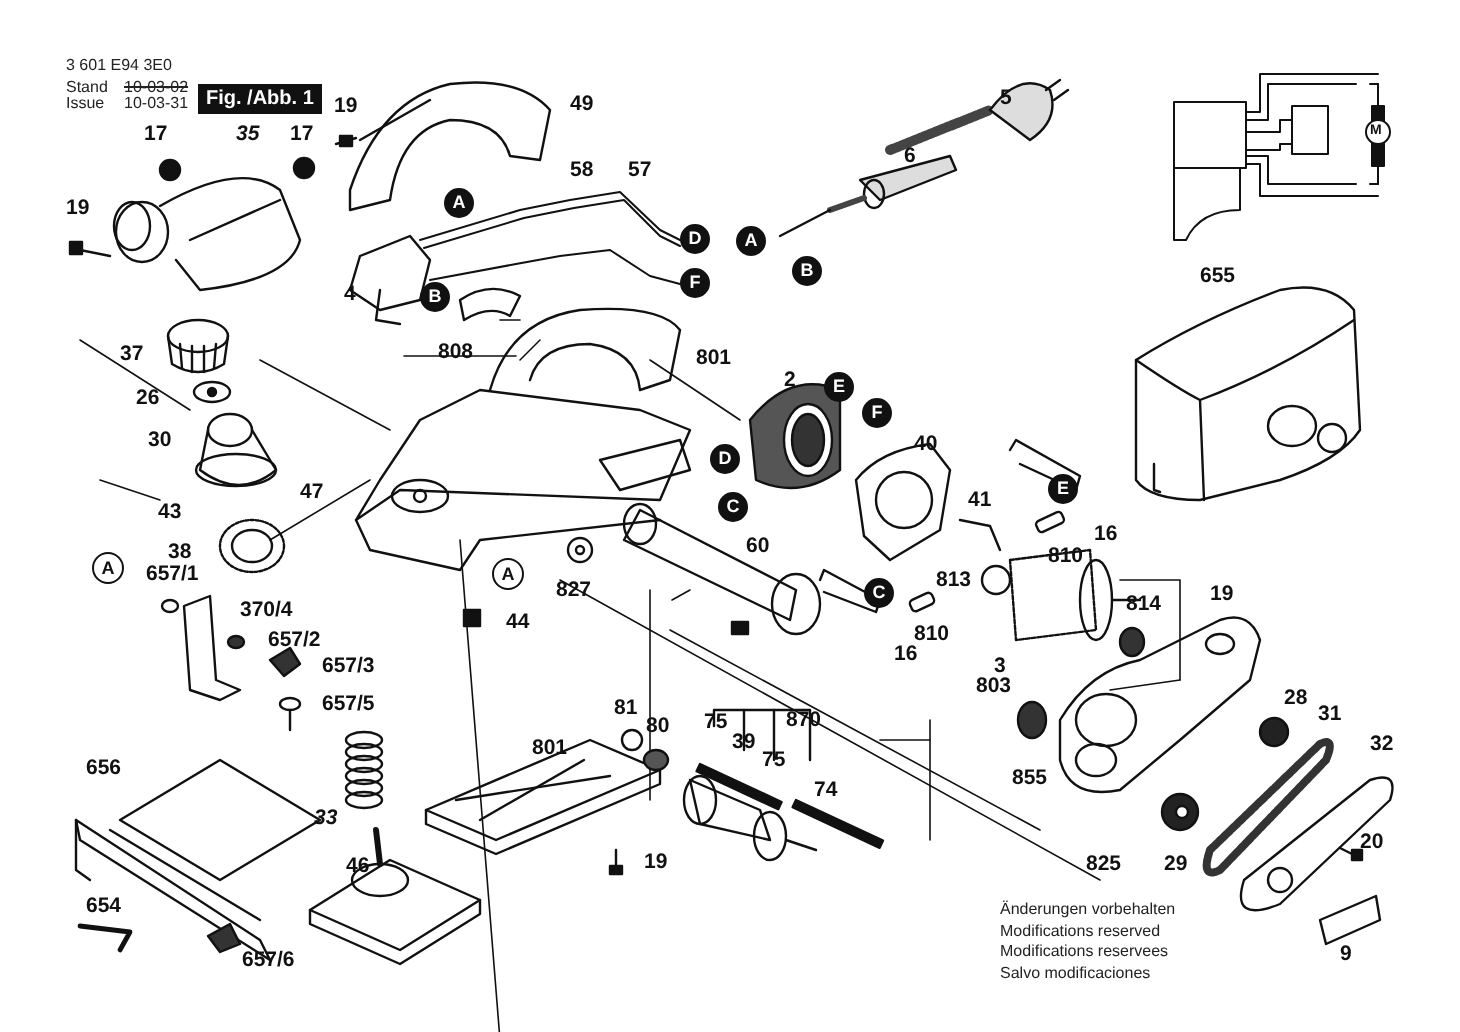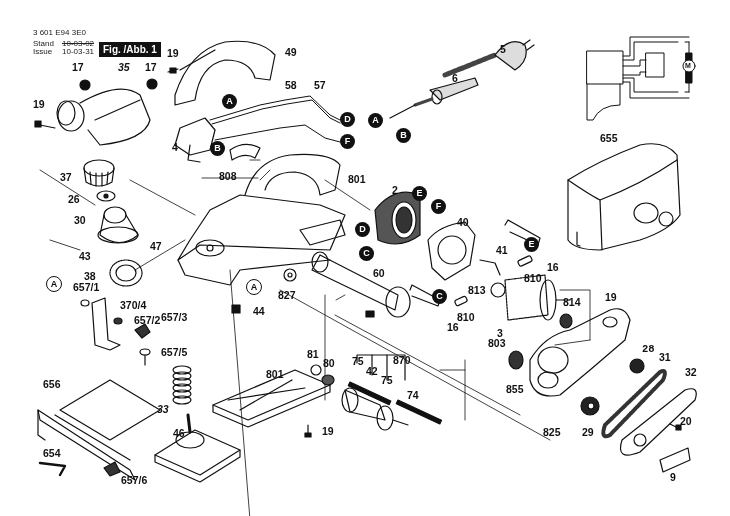--- a/index.html
+++ b/index.html
@@ -307,20 +307,26 @@
     </g>
   </svg>
 
   <div class="hdr" style="left:33px;top:29px;">3 601 E94 3E0</div>
   <div class="hdr" style="left:33px;top:40px;">Stand</div>
   <div class="hdr" style="left:33px;top:48px;">Issue</div>
   <div class="hdr strike" style="left:62px;top:40px;">10-03-02</div>
   <div class="hdr" style="left:62px;top:48px;">10-03-31</div>
   <div class="fig">Fig. /Abb. 1</div>
 
+  <div class="note">
+    <div>Änderungen vorbehalten</div>
+    <div>Modifications reserved</div>
+    <div>Modifications reservees</div>
+    <div>Salvo modificaciones</div>
+  </div>
 
   <div style="position:absolute;left:685px;top:62px;font-size:7px;font-weight:bold;">M</div>
 
   <div class="circ" style="left:222px;top:94px;">A</div>
   <div class="circ" style="left:210px;top:141px;">B</div>
   <div class="circ" style="left:340px;top:112px;">D</div>
   <div class="circ" style="left:340px;top:134px;">F</div>
   <div class="circ" style="left:368px;top:113px;">A</div>
   <div class="circ" style="left:396px;top:128px;">B</div>
   <div class="circ" style="left:412px;top:186px;">E</div>
@@ -346,54 +352,54 @@
   <div class="lbl" style="left:219px;top:171px;">808</div>
   <div class="lbl" style="left:348px;top:174px;">801</div>
   <div class="lbl" style="left:60px;top:172px;">37</div>
   <div class="lbl" style="left:68px;top:194px;">26</div>
   <div class="lbl" style="left:74px;top:215px;">30</div>
   <div class="lbl" style="left:150px;top:241px;">47</div>
   <div class="lbl" style="left:79px;top:251px;">43</div>
   <div class="lbl" style="left:84px;top:271px;">38</div>
   <div class="lbl" style="left:392px;top:185px;">2</div>
   <div class="lbl" style="left:457px;top:217px;">40</div>
-  <div class="lbl" style="left:496px;top:245px;">41</div>
+  <div class="lbl" style="left:484px;top:245px;">41</div>
   <div class="lbl" style="left:547px;top:262px;">16</div>
   <div class="lbl" style="left:524px;top:273px;">810</div>
   <div class="lbl" style="left:373px;top:268px;">60</div>
   <div class="lbl" style="left:468px;top:285px;">813</div>
   <div class="lbl" style="left:563px;top:297px;">814</div>
   <div class="lbl" style="left:605px;top:292px;">19</div>
   <div class="lbl" style="left:278px;top:290px;">827</div>
   <div class="lbl" style="left:253px;top:306px;text-align:right;">44</div>
   <div class="lbl" style="left:447px;top:322px;">16</div>
   <div class="lbl" style="left:457px;top:312px;">810</div>
   <div class="lbl" style="left:497px;top:328px;">3</div>
   <div class="lbl" style="left:488px;top:338px;">803</div>
   <div class="lbl" style="left:600px;top:133px;">655</div>
   <div class="lbl" style="left:73px;top:282px;">657/1</div>
   <div class="lbl" style="left:120px;top:300px;">370/4</div>
   <div class="lbl" style="left:134px;top:315px;">657/2</div>
-  <div class="lbl" style="left:161px;top:312px;">657/3</div>
+  <div class="lbl" style="left:161px;top:328px;">657/3</div>
   <div class="lbl" style="left:161px;top:347px;">657/5</div>
   <div class="lbl" style="left:43px;top:379px;">656</div>
   <div class="lbl" style="left:43px;top:448px;">654</div>
   <div class="lbl" style="left:121px;top:475px;">657/6</div>
   <div class="lbl" style="left:157px;top:404px;font-style:italic;">33</div>
   <div class="lbl" style="left:173px;top:428px;">46</div>
   <div class="lbl" style="left:266px;top:369px;">801</div>
   <div class="lbl" style="left:307px;top:349px;">81</div>
   <div class="lbl" style="left:323px;top:358px;">80</div>
   <div class="lbl" style="left:322px;top:426px;">19</div>
   <div class="lbl" style="left:352px;top:356px;">75</div>
-  <div class="lbl" style="left:366px;top:366px;">42</div>
+  <div class="lbl" style="left:366px;top:366px;">39</div>
   <div class="lbl" style="left:393px;top:355px;">870</div>
   <div class="lbl" style="left:381px;top:375px;">75</div>
   <div class="lbl" style="left:407px;top:390px;">74</div>
-  <div class="lbl" style="left:642px;top:344px;font-family:Liberation Mono, monospace;">28</div>
+  <div class="lbl" style="left:642px;top:344px;">28</div>
   <div class="lbl" style="left:659px;top:352px;">31</div>
   <div class="lbl" style="left:685px;top:367px;">32</div>
   <div class="lbl" style="left:506px;top:384px;">855</div>
   <div class="lbl" style="left:530px;top:427px;margin-left:13px;">825</div>
   <div class="lbl" style="left:582px;top:427px;">29</div>
   <div class="lbl" style="left:680px;top:416px;">20</div>
   <div class="lbl" style="left:670px;top:472px;">9</div>
 
 </div>
 

